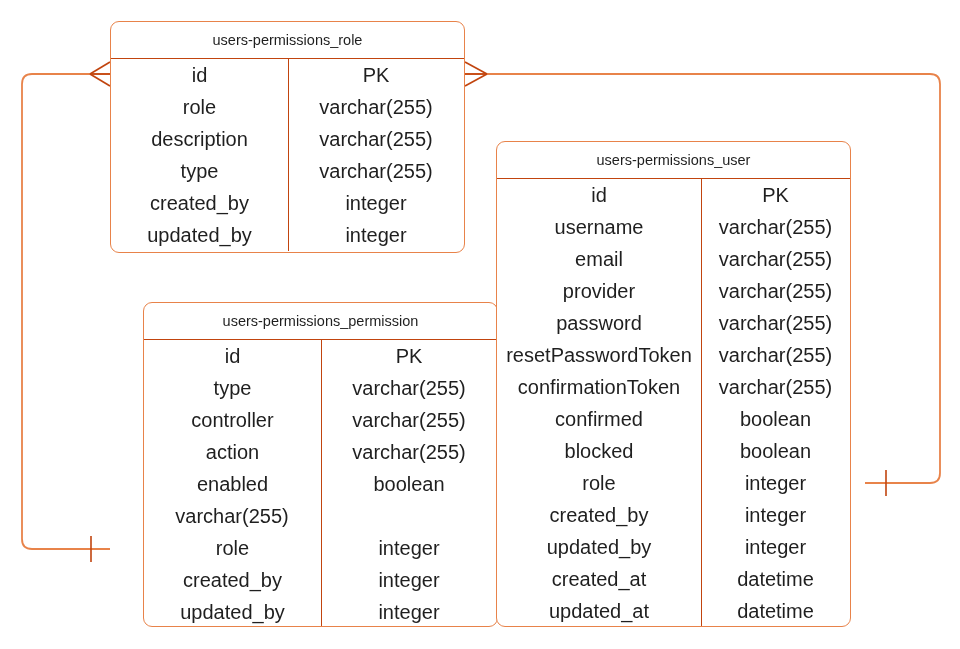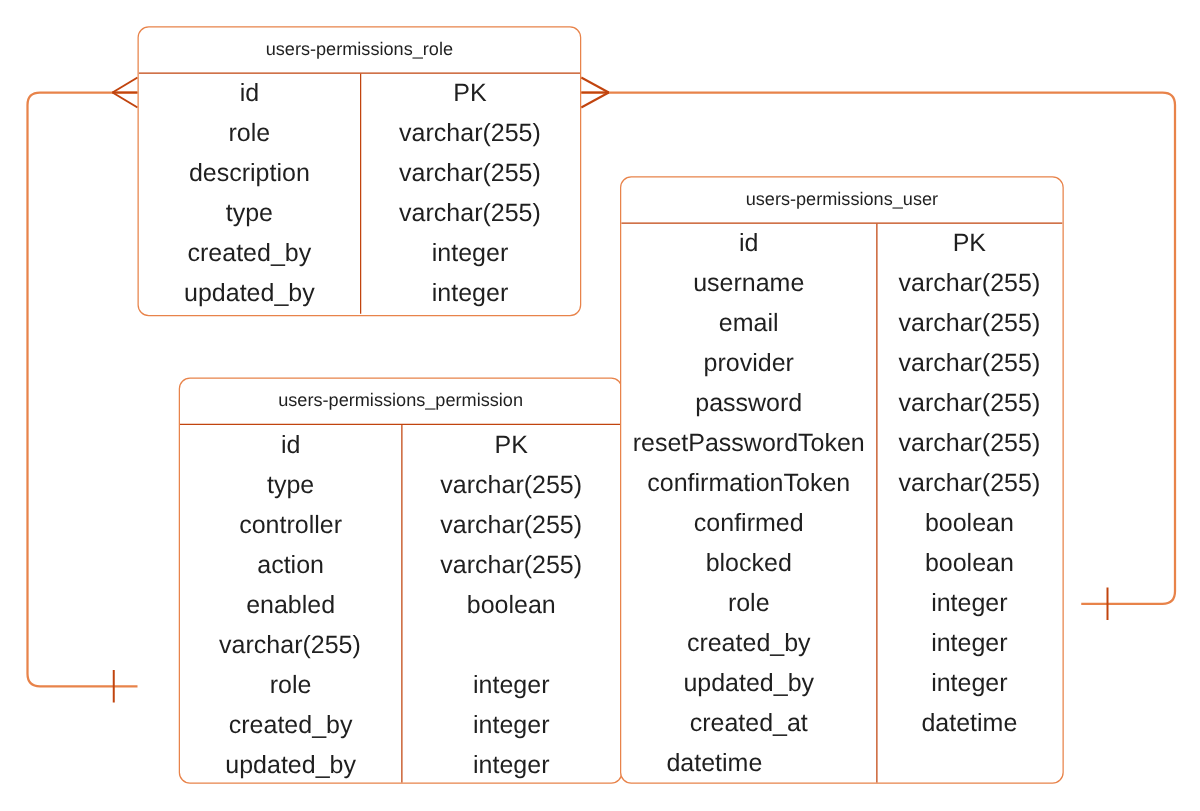--- a/index.html
+++ b/index.html
@@ -258,18 +258,19 @@
       </div>
       <div class="row">
         <div class="cell name">updated_by</div>
         <div class="cell type">integer</div>
       </div>
       <div class="row">
         <div class="cell name">created_at</div>
         <div class="cell type">datetime</div>
       </div>
       <div class="row">
+        <div class="cell name">updated_at</div>
         <div class="cell type">datetime</div>
       </div>
     </div>
   </div>
 
 </div>
 
 </body></html>

